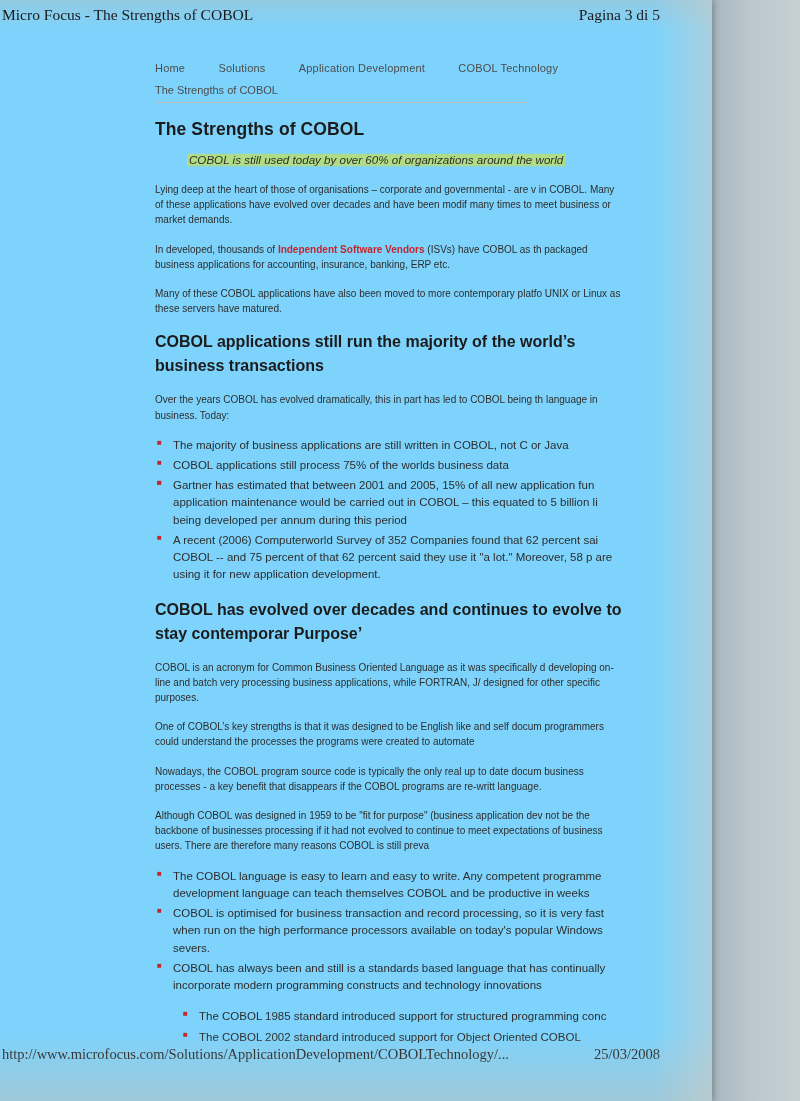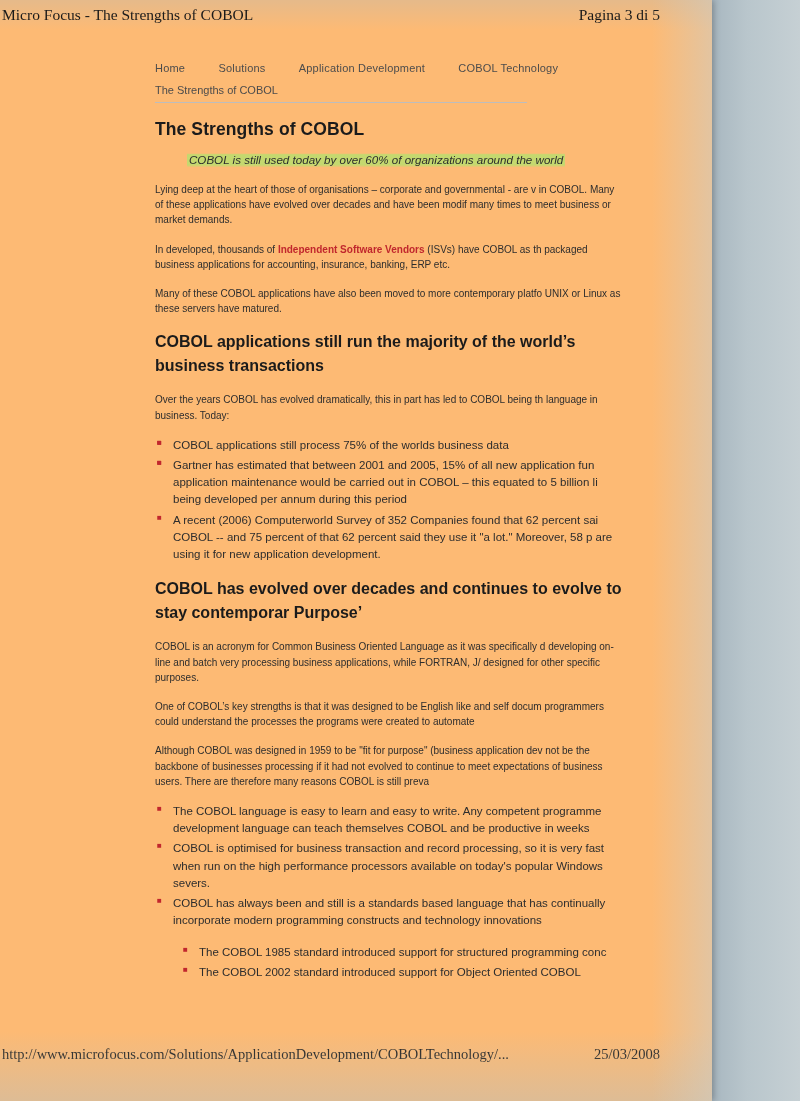--- a/index.html
+++ b/index.html
@@ -15,21 +15,21 @@
     font-family: "Liberation Sans", sans-serif;
   }
 
   
   #paper {
     position: absolute;
     left: 0;
     top: 0;
     width: 712px;
     height: 1101px;
-    background: #fdba74;
+    background: #7dd3fc;
     box-shadow: 2px 0 6px rgba(0,0,0,0.25);
   }
   
   #paper::after {
     content: "";
     position: absolute;
     right: 0; top: 0;
     width: 60px; height: 100%;
     background: linear-gradient(to right, rgba(220,218,210,0) 0%, rgba(205,205,198,0.55) 100%);
     pointer-events: none;
@@ -235,20 +235,24 @@
 
     <p class="body">Many of these COBOL applications have also been moved to more contemporary platfo UNIX or Linux as these servers have matured.</p>
 
     <h2 class="sub">COBOL applications still run the majority of the world’s business transactions</h2>
 
     <p class="body">Over the years COBOL has evolved dramatically, this in part has led to COBOL being th language in business. Today:</p>
 
     <ul class="bullets">
       <li>
         <span class="bullet">■</span>
+        <span class="hl-row">
+          <span class="hl-bar" style="left:-4px; top:2px; width:412px; background:rgba(186,222,110,0.55);"></span>
+          <span>The majority of business applications are still written in COBOL, not C or Java</span>
+        </span>
       </li>
       <li>
         <span class="bullet">■</span>
         <span class="hl-row">
           <span class="hl-bar" style="left:-16px; top:1px; width:452px;"></span>
           <span>COBOL applications still process 75% of the worlds business data</span>
         </span>
       </li>
       <li>
         <span class="bullet">■</span>
@@ -260,20 +264,21 @@
       <li>
         <span class="bullet">■</span>
         <span>A recent (2006) Computerworld Survey of 352 Companies found that 62 percent sai COBOL -- and 75 percent of that 62 percent said they use it "a lot." Moreover, 58 p are using it for new application development.</span>
       </li>
     </ul>
 
     <h2 class="sub">COBOL has evolved over decades and continues to evolve to stay contemporar Purpose’</h2>
 
     <p class="body">COBOL is an acronym for Common Business Oriented Language as it was specifically d developing on-line and batch very processing business applications, while FORTRAN, J/ designed for other specific purposes.</p>
     <p class="body">One of COBOL’s key strengths is that it was designed to be English like and self docum programmers could understand the processes the programs were created to automate</p>
+    <p class="body">Nowadays, the COBOL program source code is typically the only real up to date docum business processes - a key benefit that disappears if the COBOL programs are re-writt language.</p>
     <p class="body">Although COBOL was designed in 1959 to be "fit for purpose" (business application dev not be the backbone of businesses processing if it had not evolved to continue to meet expectations of business users. There are therefore many reasons COBOL is still preva</p>
 
     <ul class="bullets">
       <li>
         <span class="bullet">■</span>
         <span>The COBOL language is easy to learn and easy to write. Any competent programme development language can teach themselves COBOL and be productive in weeks</span>
       </li>
       <li>
         <span class="bullet">■</span>
         <span>COBOL is optimised for business transaction and record processing, so it is very fast when run on the high performance processors available on today's popular Windows severs.</span>

